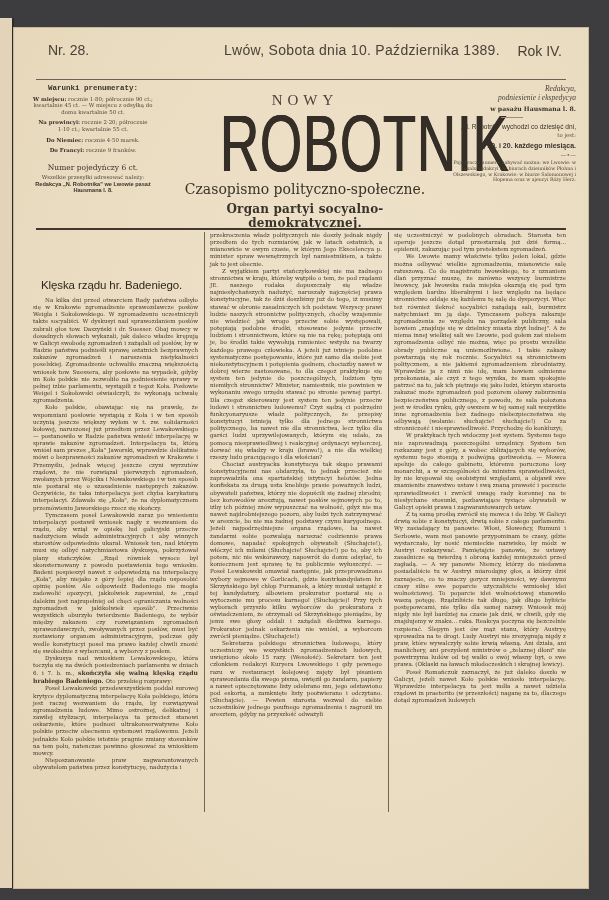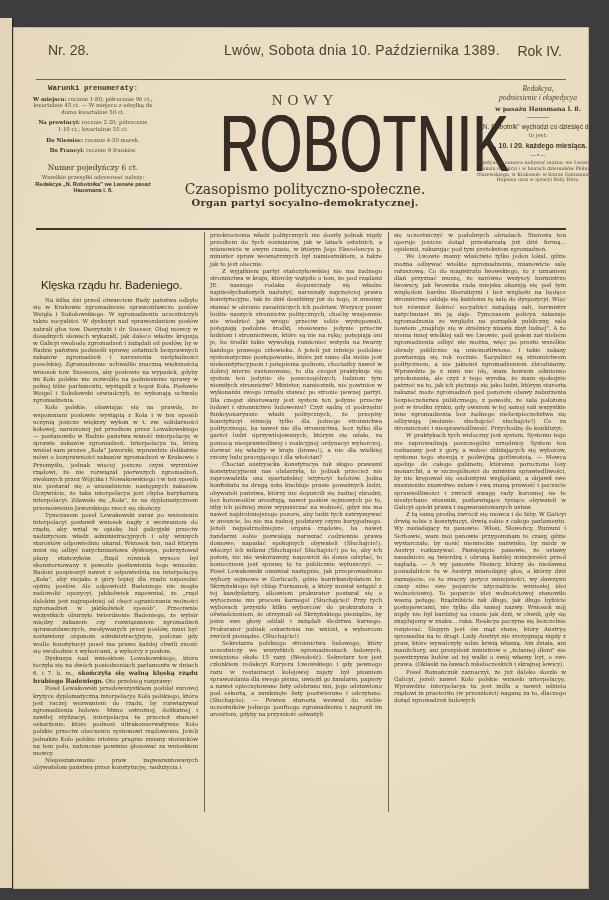--- a/index.html
+++ b/index.html
@@ -53,26 +53,26 @@
   }
   .masthead .robotnik {
     font-family: "Liberation Sans Narrow", "Liberation Sans", sans-serif;
     font-size: 80px; line-height: 66px; font-weight: normal;
     color: #352e26; letter-spacing: 1px;
     transform: scaleX(0.68); transform-origin: center;
     margin-top: 2px; white-space: nowrap;
     text-shadow: 0.6px 0 0 #352e26, -0.6px 0 0 #352e26;
   }
   .masthead .sub1 { font-size: 14px; margin-top: 4px; color: #3a332b; }
-  .masthead .sub2 { font-size: 10px; font-weight: bold; color: #3a332b; letter-spacing: 0.2px; }
+  .masthead .sub2 { font-size: 12px; font-weight: bold; margin-top: 5px; color: #3a332b; letter-spacing: 0.2px; }
 
   
   .redbox {
     position: absolute; left: 448px; top: 84px; width: 128px;
-    text-align: center; color: #3a332b; padding-left: 26px;
+    text-align: right; color: #3a332b;
   }
   .redbox .it { font-style: italic; font-family: "Liberation Serif", serif; font-size: 7.5px; line-height: 9px; color: #4a4238; }
   .redbox .addr { font-weight: bold; font-size: 6.2px; margin-top: 3px; }
   .redbox .small-rule { width: 22px; height: 1px; background: #9b8f7d; margin: 5px auto; }
   .redbox .freq { font-family: "Liberation Sans", sans-serif; font-size: 6.6px; margin-top: 2px; }
   .redbox .tojest { font-size: 5.4px; margin-top: 2px; color: #5a5145; }
   .redbox .days { font-family: "Liberation Sans", sans-serif; font-weight: bold; font-size: 7px; margin-top: 4px; }
   .redbox .orn { font-size: 6px; margin: 2px 0; color: #6a6052; }
   .redbox .sell { font-size: 4.7px; line-height: 5.8px; color: #4d453a; }
 

